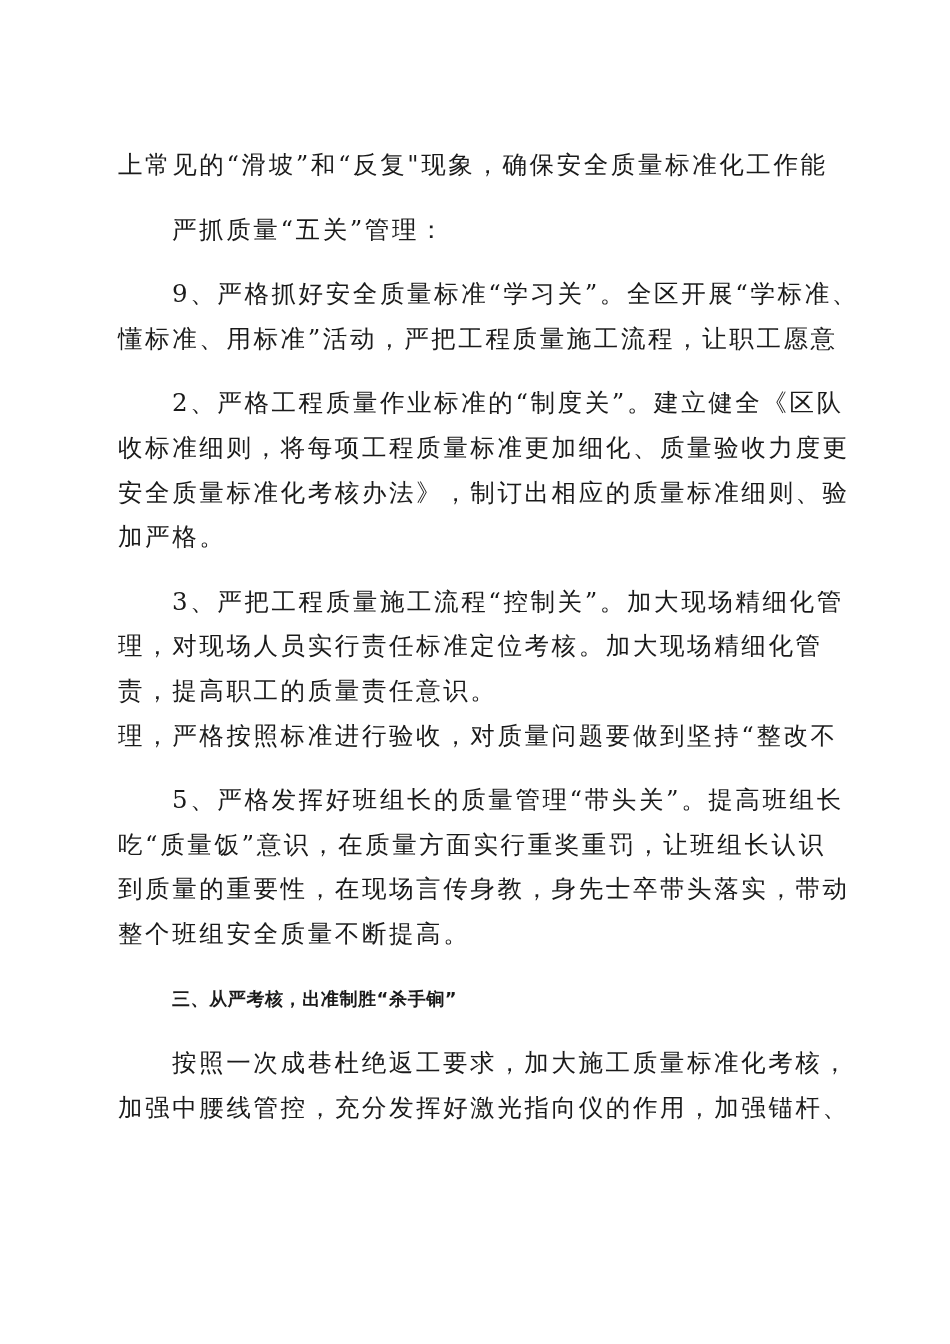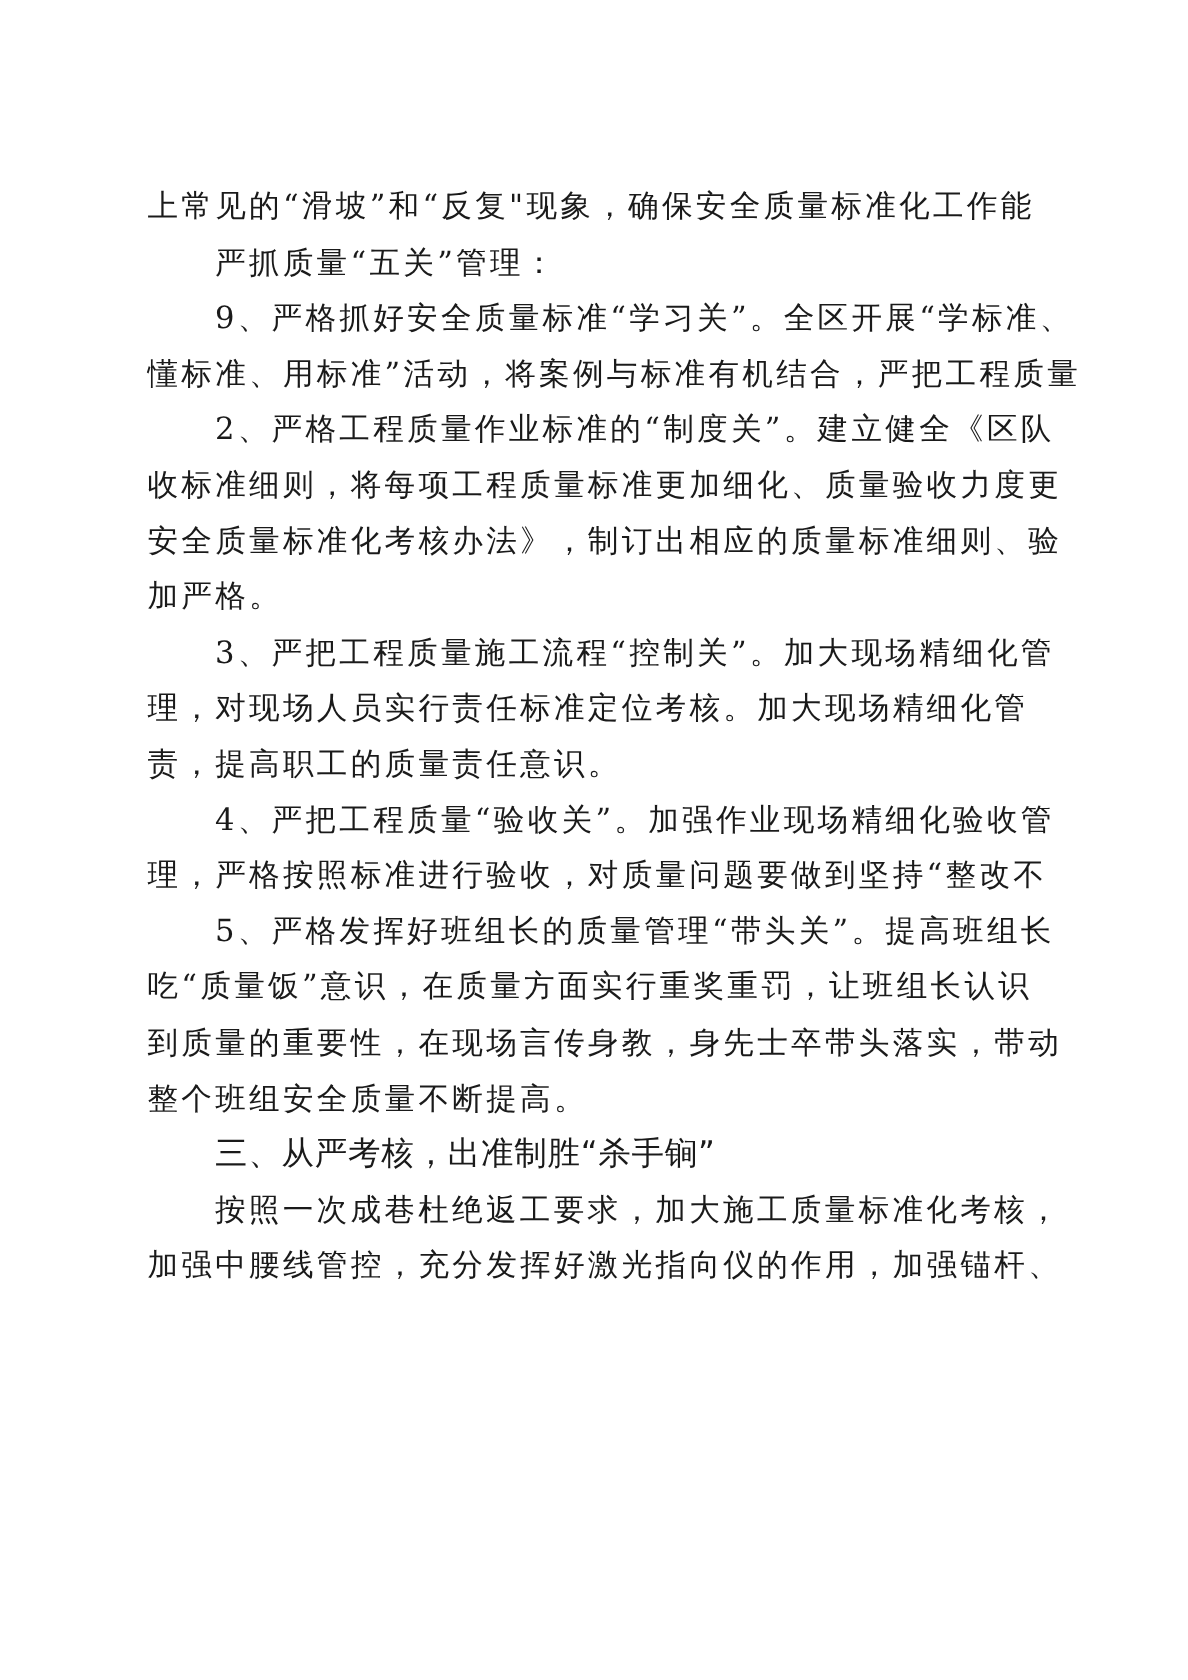--- a/index.html
+++ b/index.html
@@ -23,44 +23,44 @@
     }
     .line {
       height: 44.6px;
       line-height: 44.6px;
       font-size: 24.5px;
       white-space: nowrap;
       letter-spacing: 2.6px;
     }
     .indent {
       padding-left: 54px;
+      margin-top: 20px;
     }
     .heading {
       font-family: "DejaVu Sans", "Liberation Sans", sans-serif;
-      font-weight: normal;
+      font-weight: bold;
       letter-spacing: 0.6px;
-      font-size: 26px;
+      font-size: 18px;
     }
   </style>
 </head>
 <body>
 
 <div class="page">
   <div class="line">上常见的“滑坡”和“反复"现象，确保安全质量标准化工作能</div>
   <div class="line indent">严抓质量“五关”管理：</div>
   <div class="line indent">9、严格抓好安全质量标准“学习关”。全区开展“学标准、</div>
-  <div class="line">懂标准、用标准”活动，将案例与标准有机结合，严把工程质量</div>
+  <div class="line">懂标准、用标准”活动，严把工程质量施工流程，让职工愿意</div>
   <div class="line indent">2、严格工程质量作业标准的“制度关”。建立健全《区队</div>
   <div class="line">收标准细则，将每项工程质量标准更加细化、质量验收力度更</div>
   <div class="line">安全质量标准化考核办法》，制订出相应的质量标准细则、验</div>
   <div class="line">加严格。</div>
   <div class="line indent">3、严把工程质量施工流程“控制关”。加大现场精细化管</div>
   <div class="line">理，对现场人员实行责任标准定位考核。加大现场精细化管</div>
   <div class="line">责，提高职工的质量责任意识。</div>
-  <div class="line indent">4、严把工程质量“验收关”。加强作业现场精细化验收管</div>
   <div class="line">理，严格按照标准进行验收，对质量问题要做到坚持“整改不</div>
   <div class="line indent">5、严格发挥好班组长的质量管理“带头关”。提高班组长</div>
   <div class="line">吃“质量饭”意识，在质量方面实行重奖重罚，让班组长认识</div>
   <div class="line">到质量的重要性，在现场言传身教，身先士卒带头落实，带动</div>
   <div class="line">整个班组安全质量不断提高。</div>
   <div class="line indent heading">三、从严考核，出准制胜“杀手锏”</div>
   <div class="line indent">按照一次成巷杜绝返工要求，加大施工质量标准化考核，</div>
   <div class="line">加强中腰线管控，充分发挥好激光指向仪的作用，加强锚杆、</div>
 </div>
 

